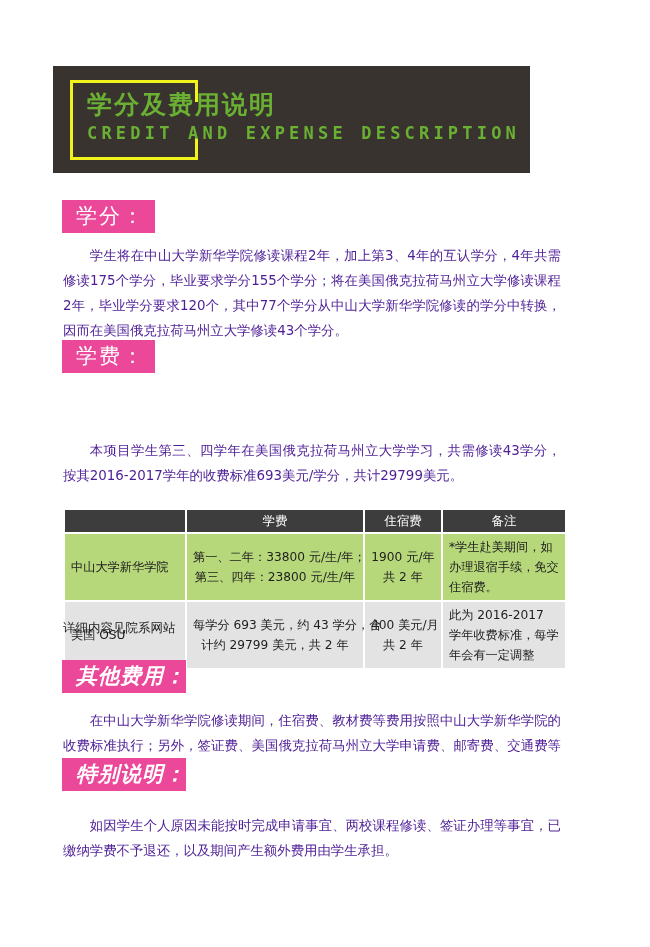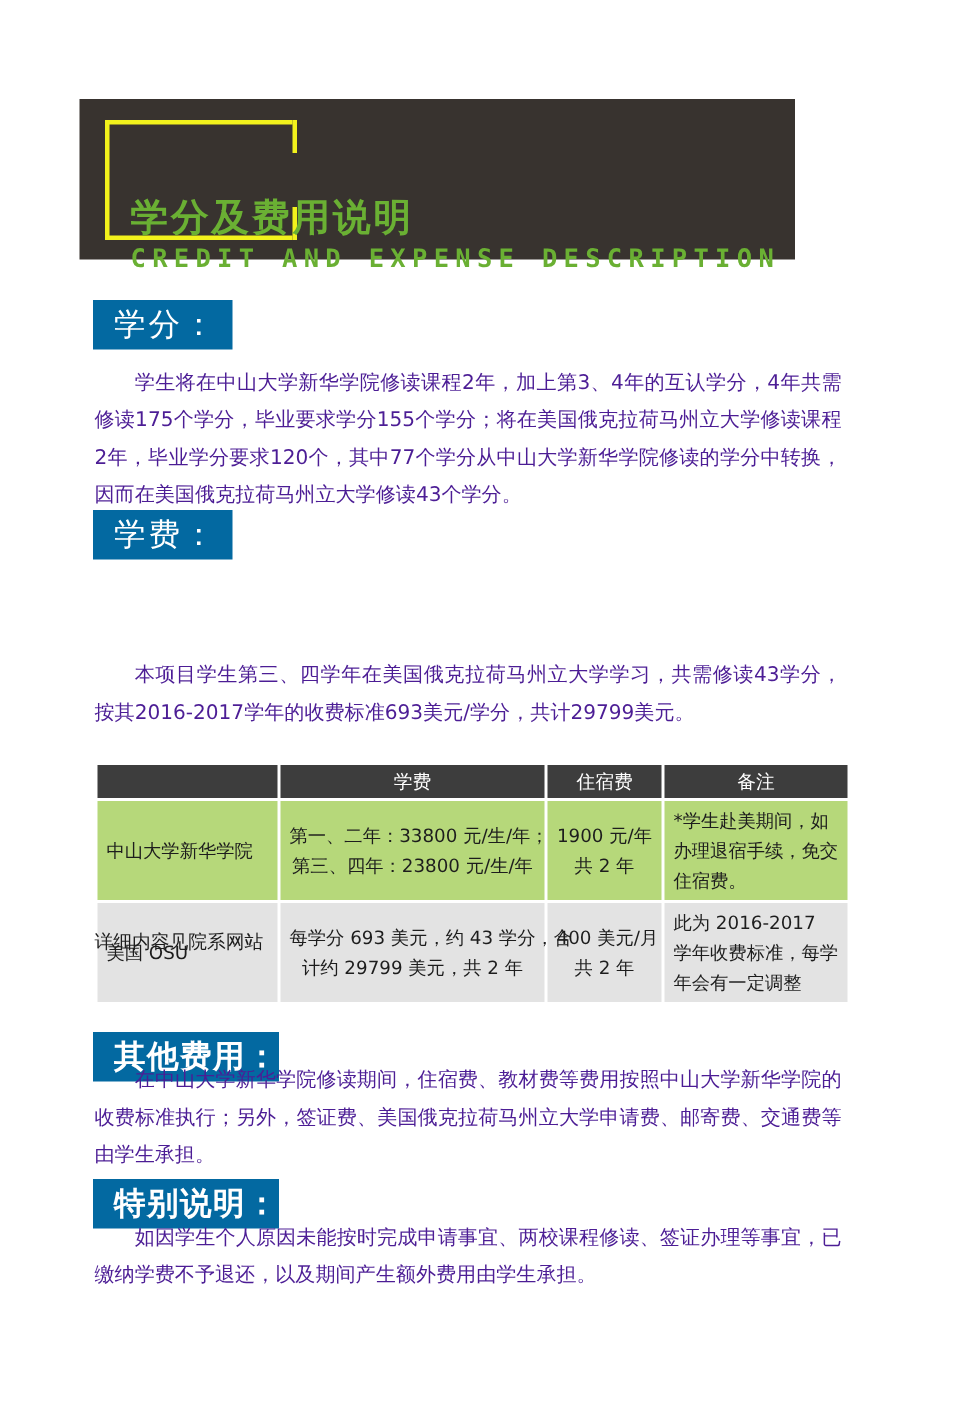--- a/index.html
+++ b/index.html
@@ -66,50 +66,49 @@
     top: 24px;
     z-index: 2;
   }
   .banner-cn {
     font-size: 25px;
     font-weight: bold;
     color: #6ab033;
     letter-spacing: 2px;
     line-height: 30px;
     white-space: nowrap;
-    margin-top: 40px;
   }
   .banner-en {
     font-family: "DejaVu Sans Mono", "Liberation Mono", monospace;
     font-size: 17px;
     font-weight: bold;
     color: #6ab033;
     letter-spacing: 4.2px;
     line-height: 22px;
     margin-top: 2px;
     white-space: nowrap;
   }
 
   
   .chip {
     position: absolute;
-    background: #0369a1;
+    background: #ec4899;
     color: #ffffff;
     box-sizing: border-box;
     display: flex;
     align-items: center;
     padding: 0 14px;
     font-size: 21px;
     line-height: 1;
     white-space: nowrap;
   }
   .chip.italic {
+    font-style: italic;
     font-weight: bold;
     letter-spacing: 1px;
-    margin-top: 28px;
   }
   .chip-plain {
     letter-spacing: 2px;
   }
 
   #chip-credit { left: 62px; top: 200px; width: 93px; height: 33px; }
   #chip-tuition { left: 62px; top: 340px; width: 93px; height: 33px; }
   #chip-other  { left: 62px; top: 660px; width: 124px; height: 33px; }
   #chip-special{ left: 62px; top: 758px; width: 124px; height: 33px; }
 

